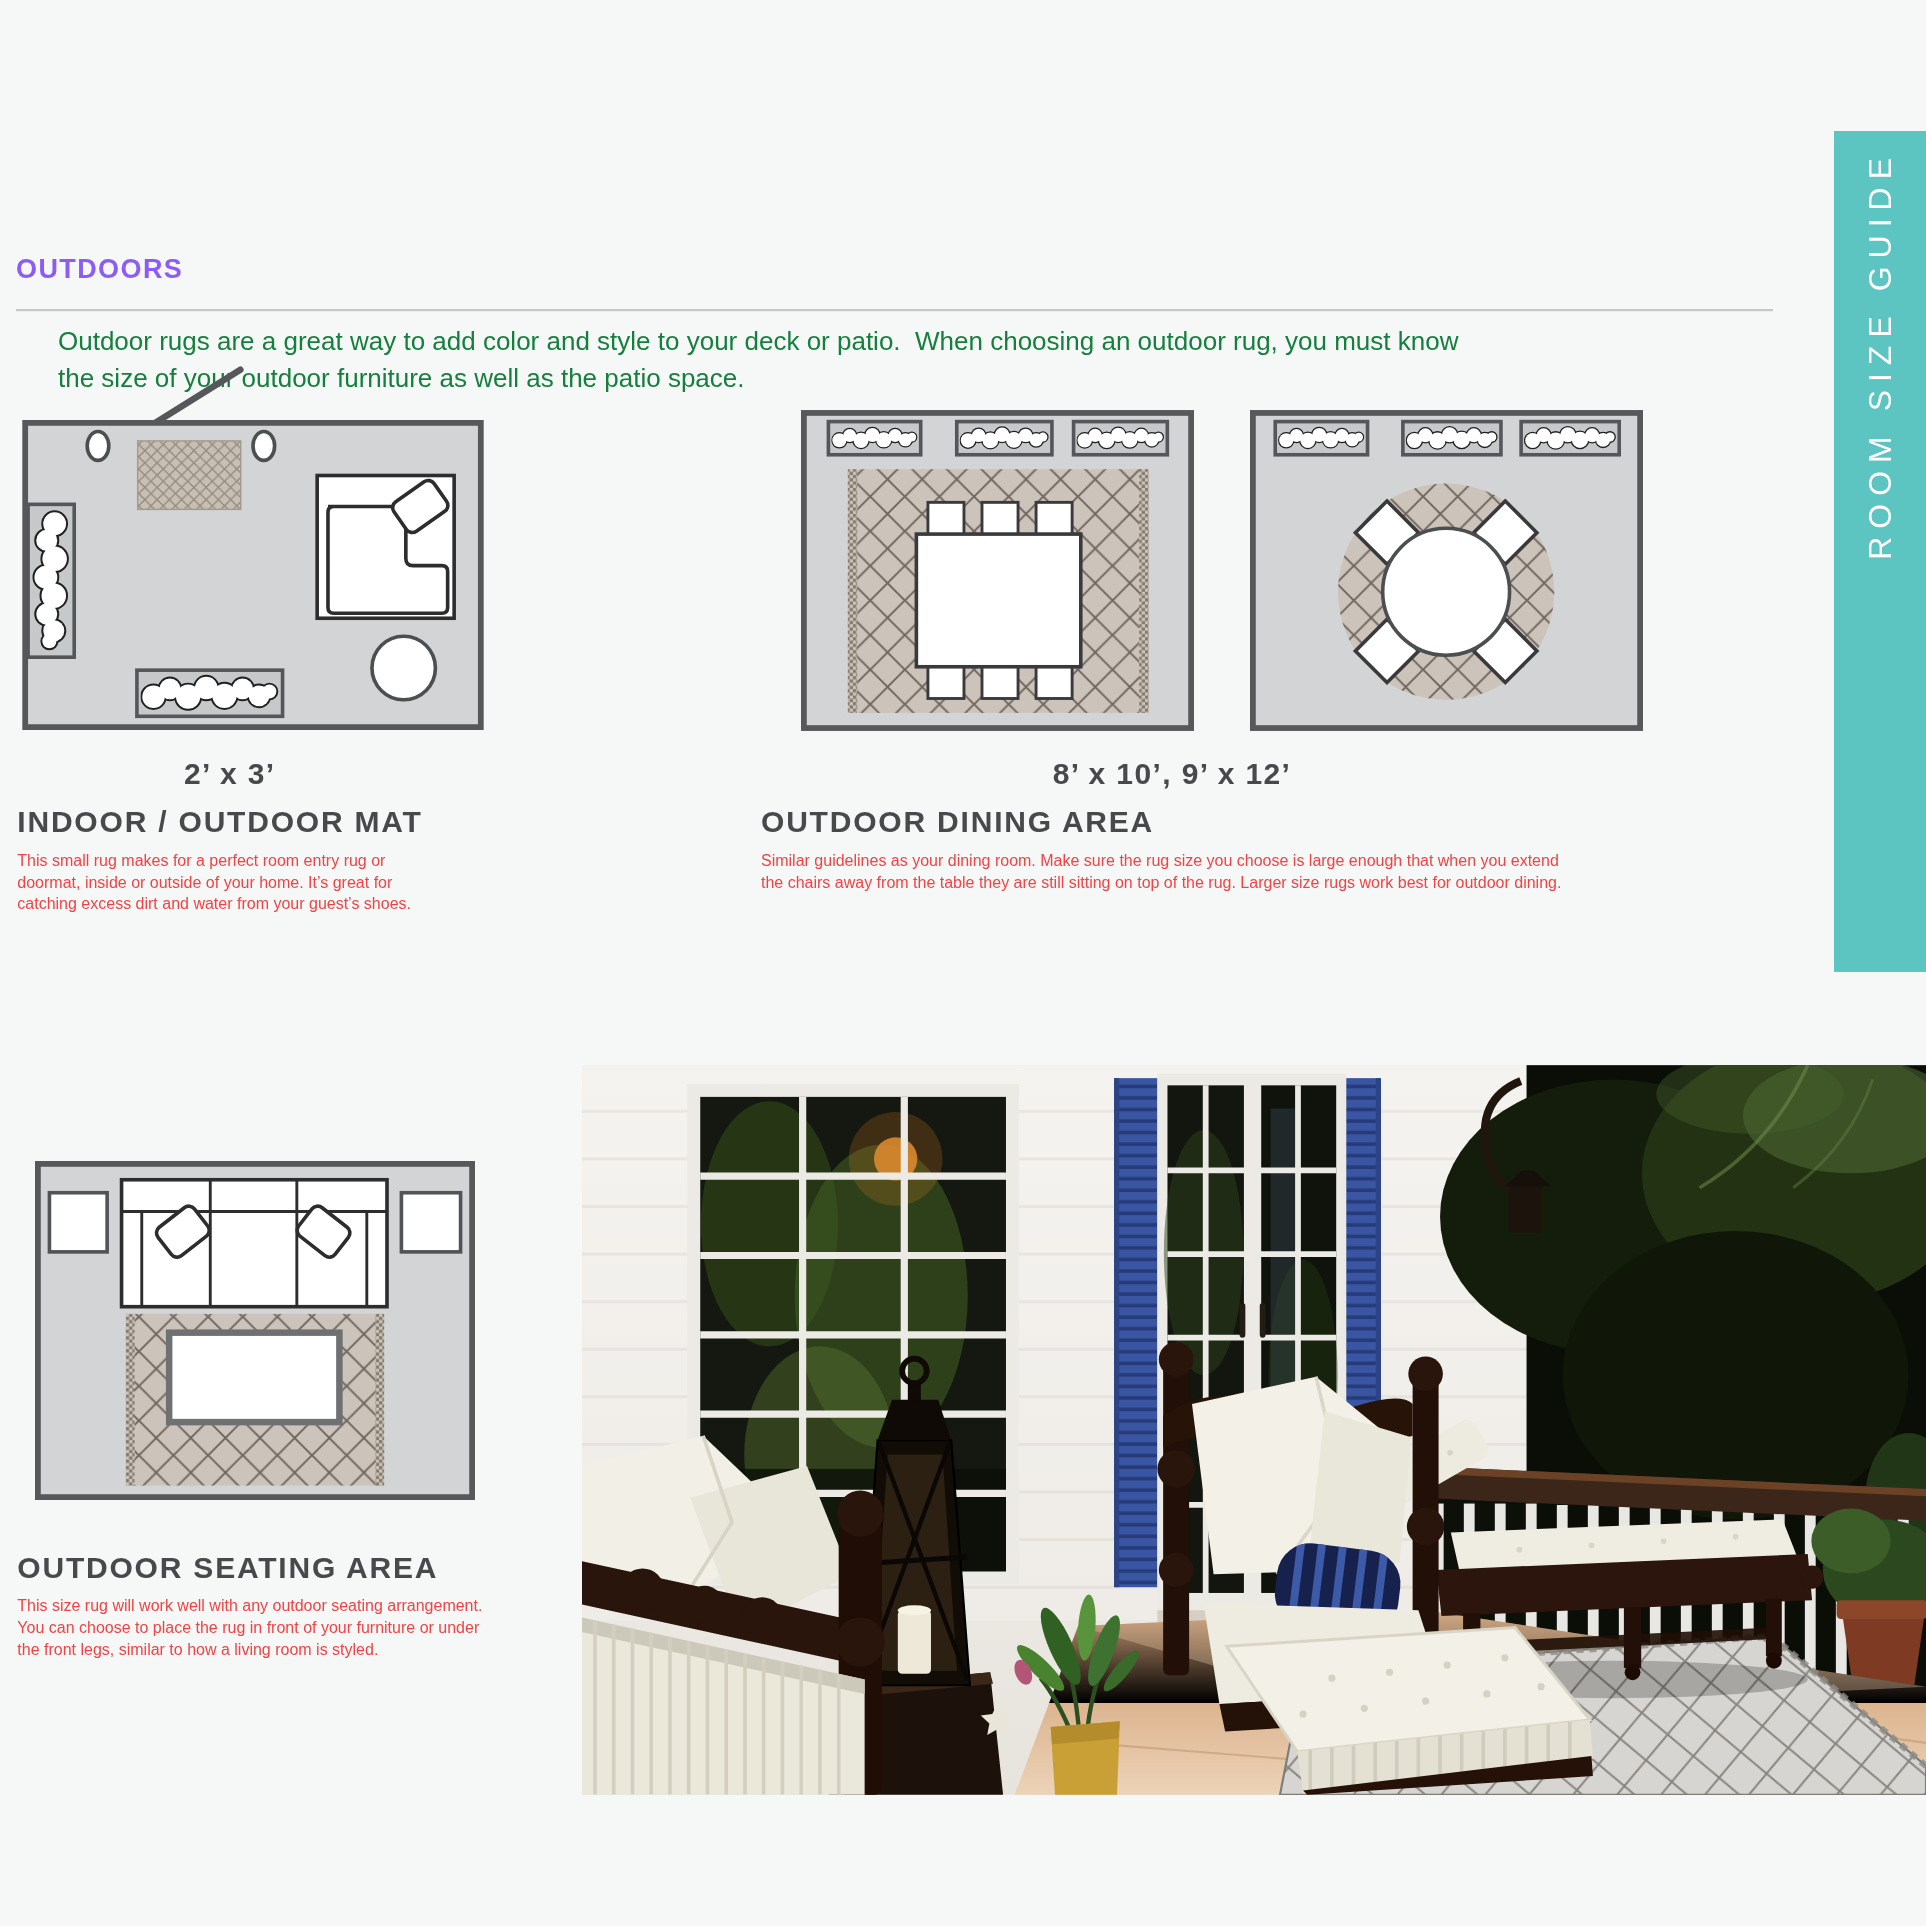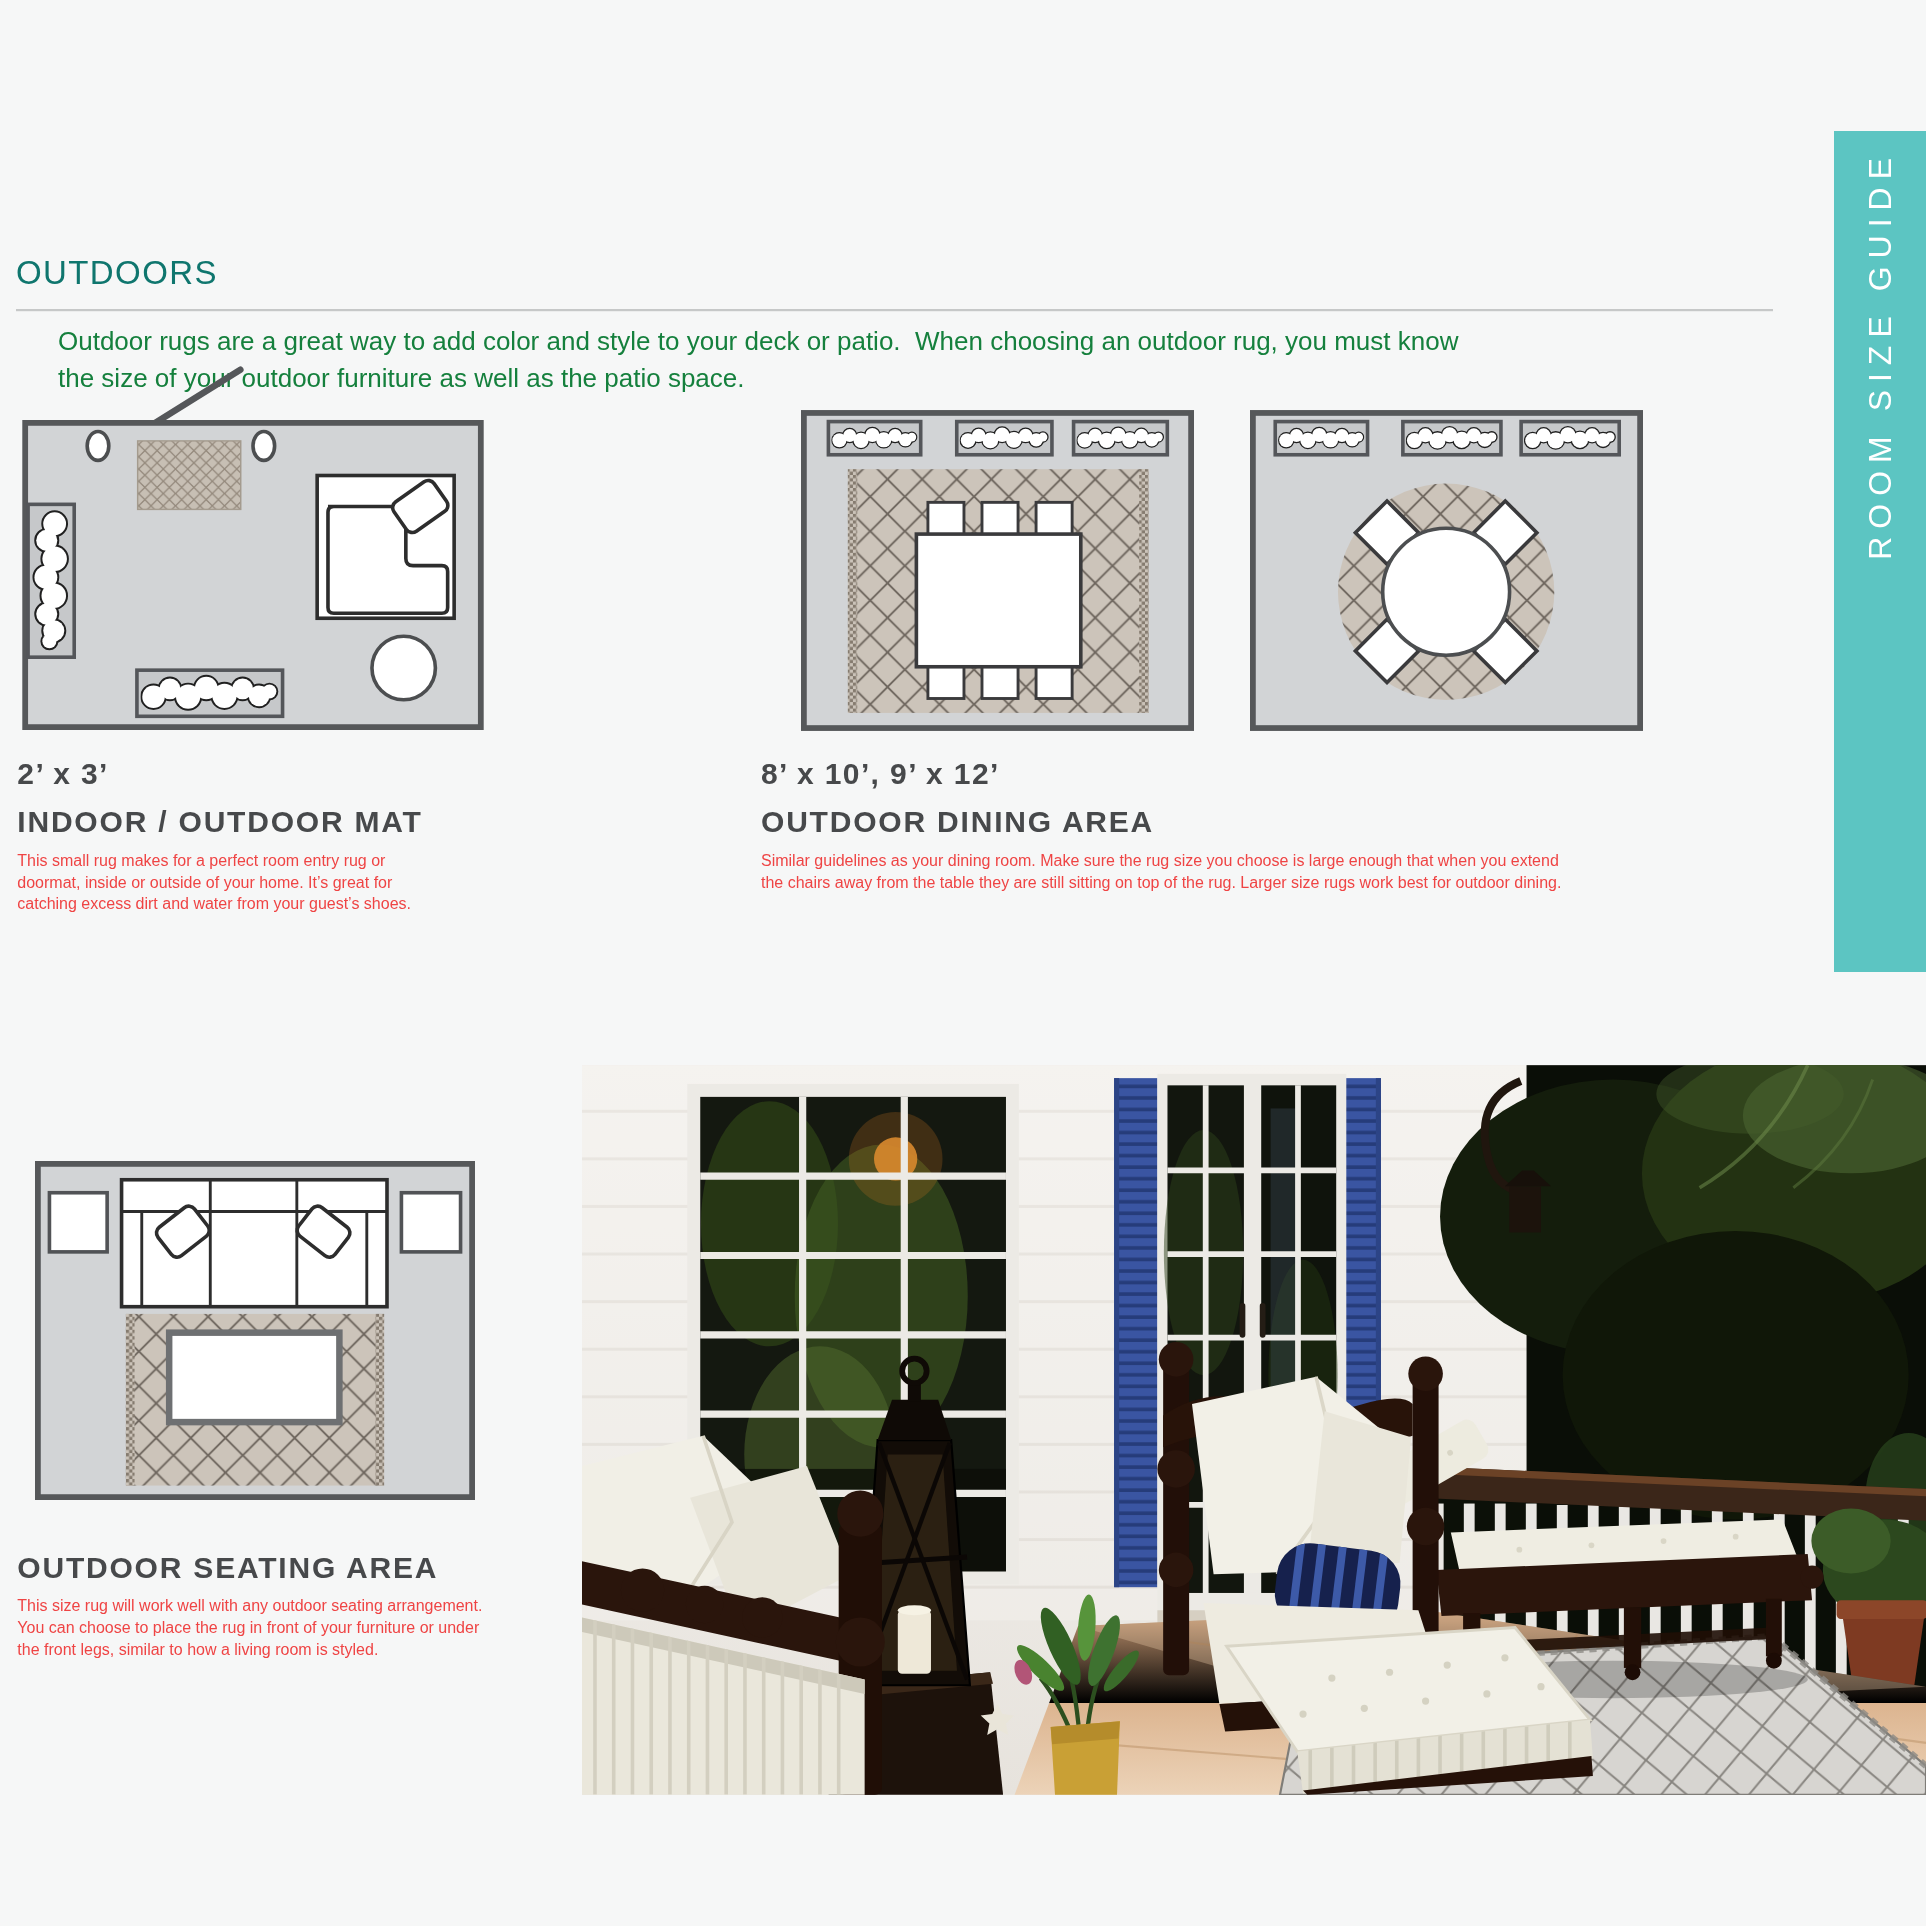--- a/index.html
+++ b/index.html
@@ -7,36 +7,36 @@
     position:relative;
     width:1926px;height:1926px;
     background:#f6f7f7;
     font-family:"Liberation Sans", sans-serif;
     overflow:hidden;
   }
   .abs{position:absolute;}
   
   .h1{
     left:16px;top:254px;
-    font-size:33px;font-weight:400;letter-spacing:1.4px;
-    color:#0f766e;
+    font-size:27px;font-weight:700;letter-spacing:1.4px;
+    color:#8b5cf6;
   }
   .rule{
     left:16px;top:309px;width:1757px;height:2.2px;
     background:#c6c8c8;border-bottom:1.4px solid #eceded;
   }
   .intro{
     left:58px;color:#15803d;font-size:26px;line-height:1.42;
     white-space:pre-wrap;
   }
   .intro.l1{top:323px;}
   .intro.l2{top:360px;}
   
   .section{color:#47494b;}
-  .size-label{font-size:30px;font-weight:700;letter-spacing:1.4px;line-height:1.18;}
+  .size-label{font-size:30px;font-weight:700;letter-spacing:1.4px;line-height:1.18;text-align:center;}
   .sec-title{font-size:30px;font-weight:700;letter-spacing:1.8px;line-height:1.18;margin-top:13px;}
   .sec-body{font-size:16px;line-height:1.36;color:#ef4444;margin:10px 0 0 0;}
   .sec-mat{left:17.3px;top:756px;width:425px;}
   .sec-dining{left:761px;top:756px;width:822px;}
   .sec-seating{left:17.3px;top:1537px;width:469px;}
   
   .sidebar{
     left:1834px;top:131px;width:92px;height:841px;
     display:flex;justify-content:center;align-items:flex-start;
   }

